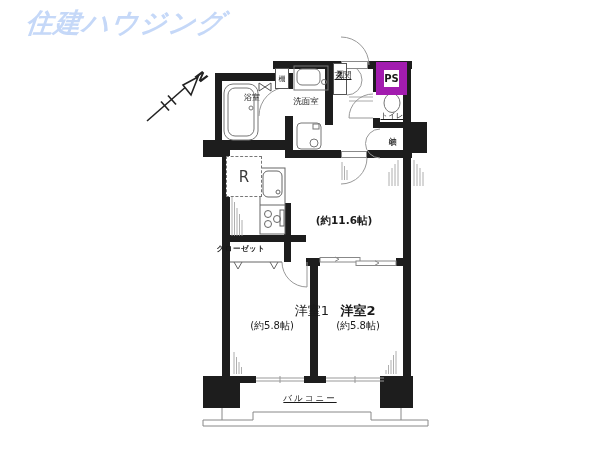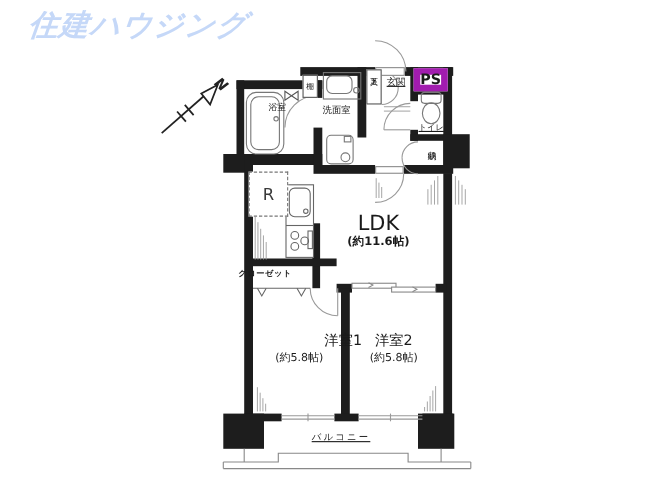--- a/index.html
+++ b/index.html
@@ -189,39 +189,38 @@
         <line x1="344.5" y1="166" x2="344.5" y2="180"></line>
       <line x1="347" y1="170" x2="347" y2="180"></line>
     </g>
 
     <text x="197" y="79" transform="rotate(42 199 74)" font-size="13" font-weight="bold" font-style="italic" fill="#222">N</text>
   </svg>
 
   <div class="leaf" style="left:341px;top:61px;width:27px;height:8px;"></div>
   <div class="leaf" style="left:341px;top:151px;width:26px;height:7px;"></div>
 
-  <div class="box ctr" style="left:376px;top:62px;width:31px;height:21px;border:6px solid #a21caf;font-size:13px;font-weight:600;">
+  <div class="box ctr" style="left:376px;top:62px;width:31px;height:33px;border:8px solid #a21caf;font-size:10px;font-weight:600;">
     <span>PS</span>
   </div>
   <div class="box ctr" style="left:275px;top:68px;width:14px;height:21px;border:1px solid #555;font-size:7px;">
     <span>棚</span>
   </div>
   <div class="box ctr" style="left:226px;top:156px;width:36px;height:41px;border:1.5px dashed #777;font-size:15px;color:#3a3a3a;">
     <span>R</span>
   </div>
   <div class="box" style="left:333px;top:63px;width:14px;height:32px;border:1px solid #555;"></div>
 
   <div class="lbl" style="left:237px;top:94px;width:30px;font-size:8px;font-weight:500;">浴室</div>
   <div class="lbl" style="left:289px;top:97px;width:34px;font-size:8.5px;font-weight:500;">洗面室</div>
-  <div class="lbl" style="left:347px;top:71px;width:26px;font-size:8.5px;font-weight:500;text-decoration:underline;">玄関</div>
+  <div class="lbl" style="left:330px;top:71px;width:26px;font-size:8.5px;font-weight:500;text-decoration:underline;">玄関</div>
   <div class="lbl vtext" style="left:335px;top:65px;font-size:7px;letter-spacing:0;">下足入</div>
   <div class="lbl" style="left:379px;top:112px;width:26px;font-size:7.5px;font-weight:500;text-decoration:underline;">トイレ</div>
   <div class="lbl vtext" style="left:387px;top:131px;font-size:8px;letter-spacing:0;">収納</div>
-  <div class="lbl" style="left:314px;top:193px;width:60px;font-size:19px;font-weight:500;">LDK</div>
   <div class="lbl" style="left:304px;top:215px;width:80px;font-size:10.5px;font-weight:700;">(約11.6帖)</div>
   <div class="lbl" style="left:214px;top:245px;width:54px;font-size:7.5px;font-weight:600;letter-spacing:0.5px;">クローゼット</div>
   <div class="lbl" style="left:247px;top:304px;width:50px;font-size:13px;font-weight:500;margin-left:40px;">洋室1</div>
   <div class="lbl" style="left:242px;top:320px;width:60px;font-size:10px;font-weight:500;">(約5.8帖)</div>
-  <div class="lbl" style="left:333px;top:304px;width:50px;font-size:13px;font-weight:400;">洋室2</div>
+  <div class="lbl" style="left:333px;top:304px;width:50px;font-size:13px;font-weight:700;">洋室2</div>
   <div class="lbl" style="left:328px;top:320px;width:60px;font-size:10px;font-weight:500;">(約5.8帖)</div>
   <div class="lbl" style="left:275px;top:394px;width:70px;font-size:8.5px;font-weight:500;letter-spacing:2px;text-decoration:underline;">バルコニー</div>
 
 </div>
 
 </body></html>

